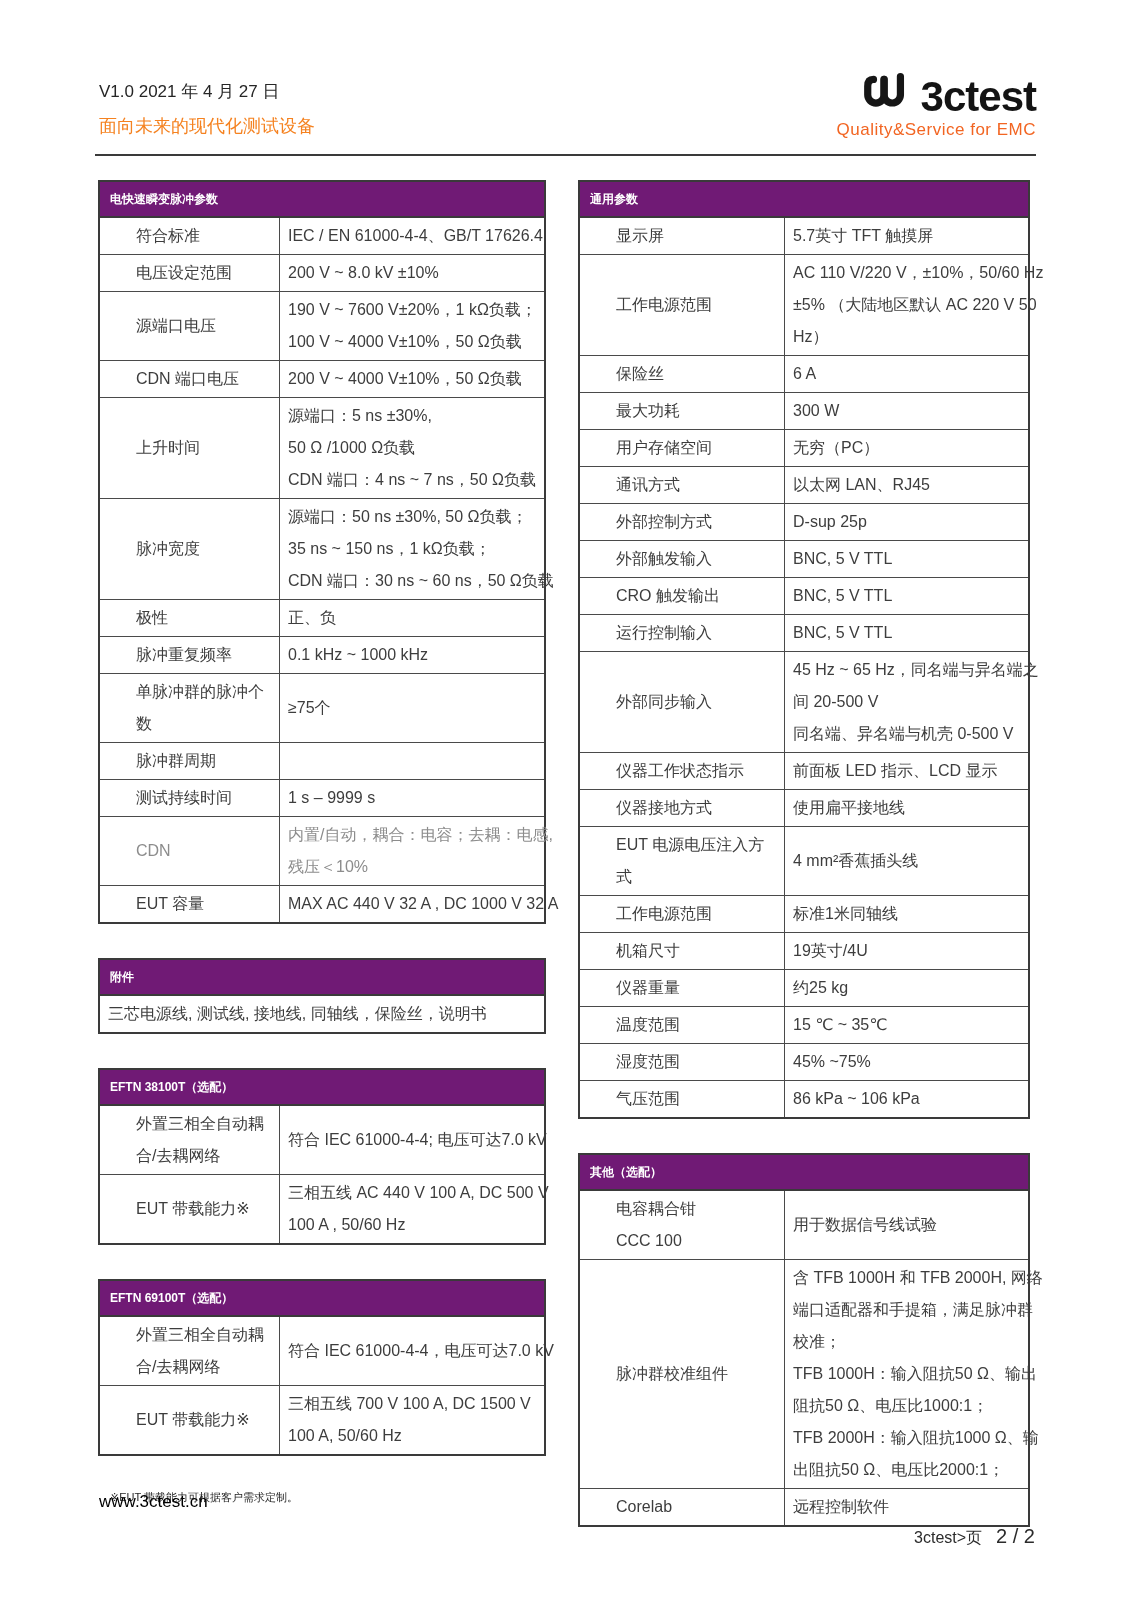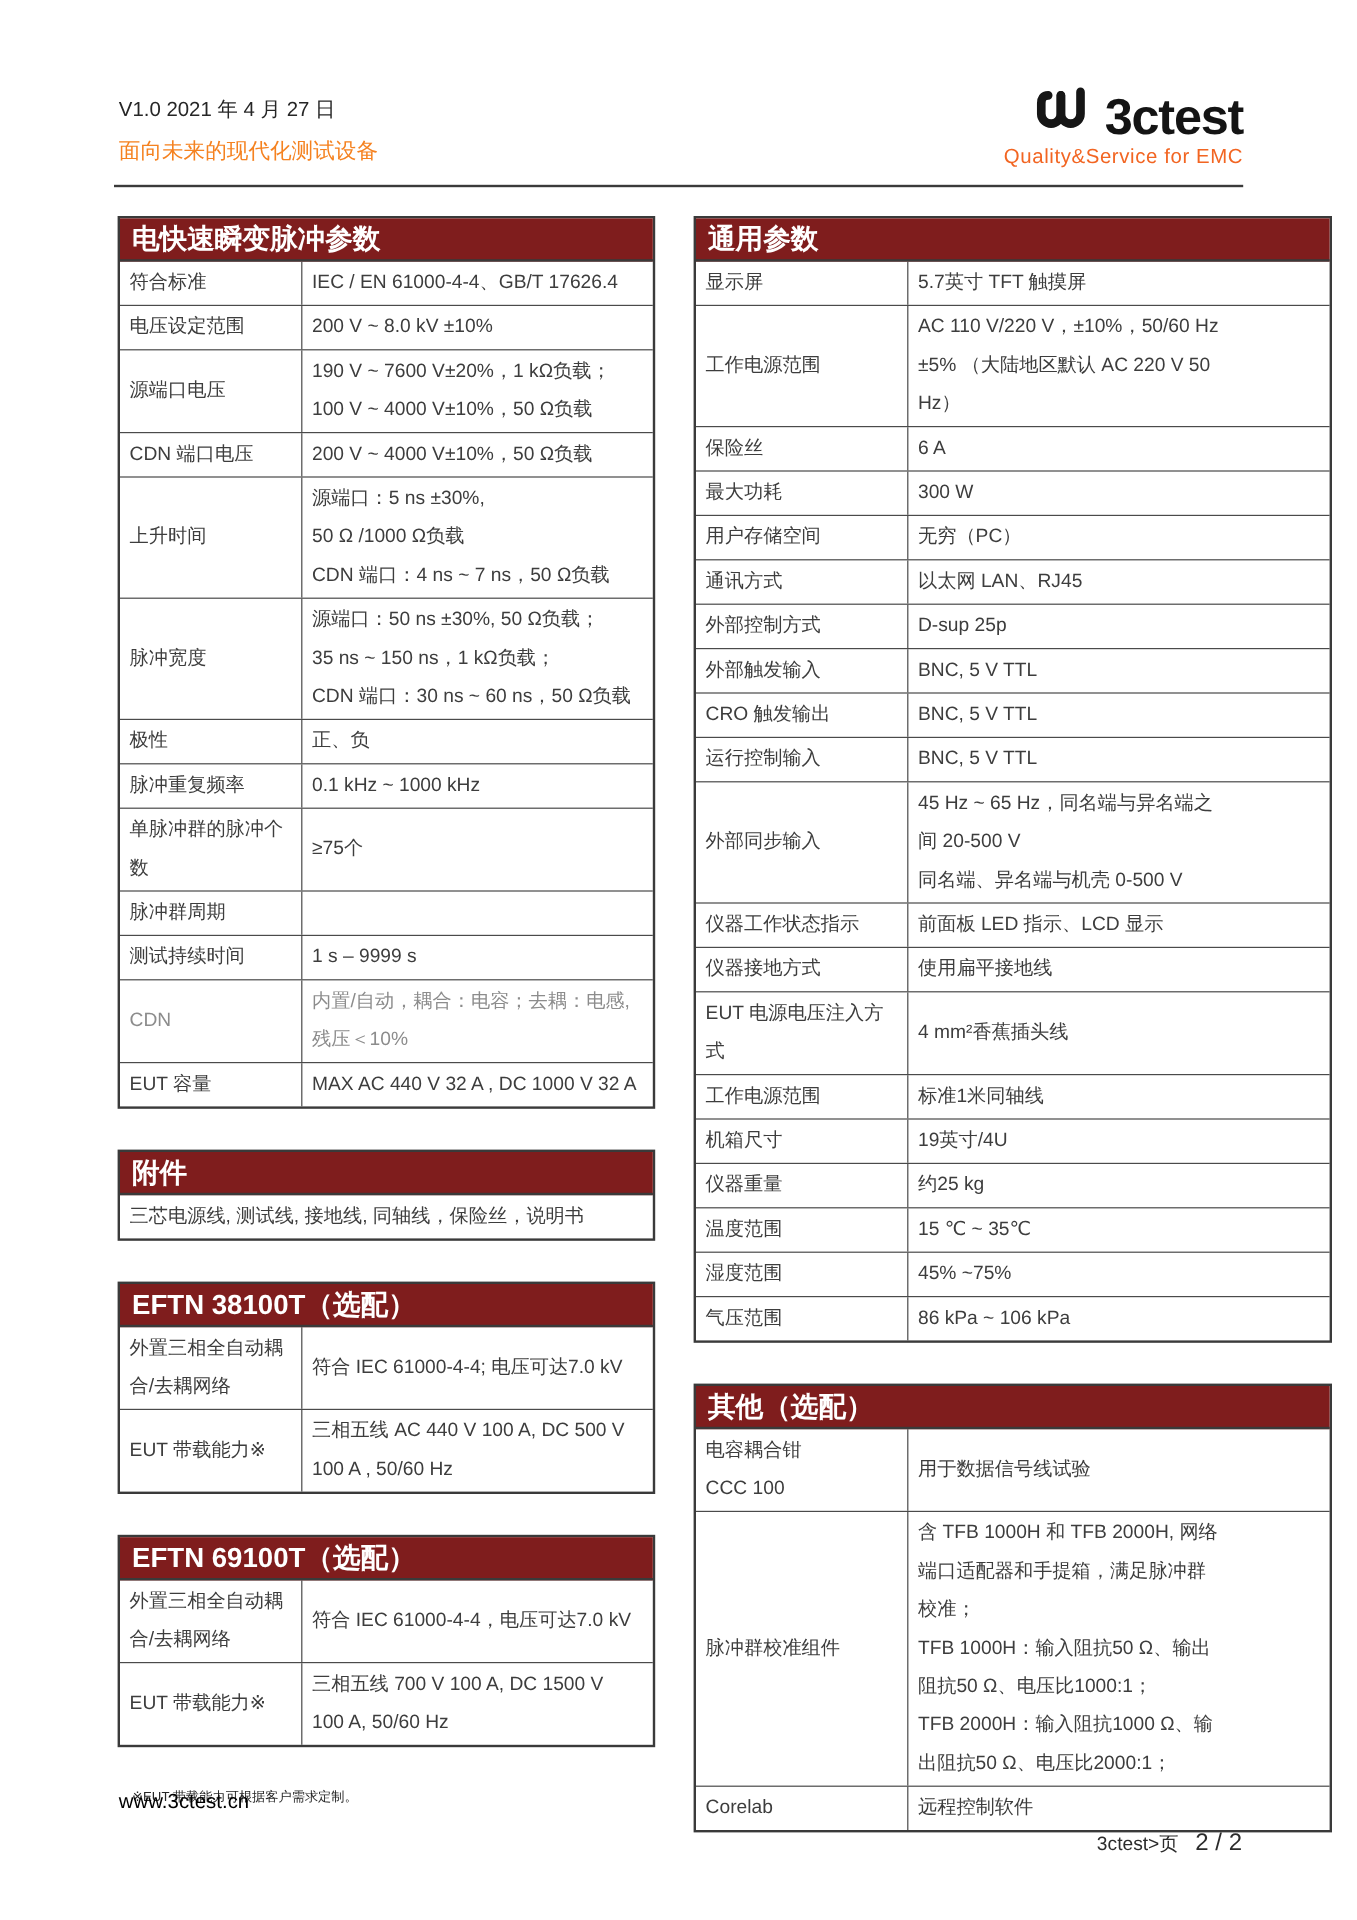--- a/index.html
+++ b/index.html
@@ -10,31 +10,31 @@
   
   .hdr-version{position:absolute;left:99px;top:80px;font-size:17px;color:#262626;}
   .hdr-tagline{position:absolute;left:99px;top:114px;font-size:18px;color:#F58220;}
   .hdr-rule{position:absolute;left:95px;top:154px;width:941px;border-top:2px solid #3a3a3a;}
   .logo{position:absolute;left:770px;top:66px;width:266px;}
   .logo-top{display:flex;align-items:flex-end;justify-content:flex-end;gap:10px;}
   .logo-brand{font-size:42px;font-weight:800;color:#141414;letter-spacing:-1px;line-height:46px;}
   .logo-sub{color:#F26522;font-size:17px;text-align:right;margin-top:0px;letter-spacing:0.5px;}
   
   .col-left{position:absolute;left:98px;top:180px;width:448px;}
-  .col-right{position:absolute;left:578px;top:180px;width:532px;}
+  .col-right{position:absolute;left:578px;top:180px;width:452px;}
   
   .spec-table{border:2.5px solid #3a3a3a;margin-bottom:34px;background:#fff;}
   .table-title{
-    background:#7f1d1d;color:#ffffff;font-weight:bold;font-size:23px;
+    background:#701a75;color:#ffffff;font-weight:bold;font-size:12px;
     padding:4px 10px;line-height:26px;border-bottom:2px solid #3a3a3a;
   }
   .row{display:flex;}
   .row + .row{border-top:1.5px solid #4a4a4a;}
   .cell{display:flex;flex-direction:column;justify-content:center;padding:2px 8px;min-height:32px;}
-  .cell.label{flex:0 0 135px;border-right:1.5px solid #4a4a4a;}
+  .cell.label{flex:0 0 135px;border-right:1.5px solid #4a4a4a;margin-left:28px;}
   .col-right .cell.label{flex-basis:160px;}
   .cell.value{flex:1;min-width:0;}
   .cell.full{flex:1;border-right:none;}
   .line{line-height:32px;font-size:16px;white-space:nowrap;}
   .cell.label .line{white-space:normal;}
   .muted .line{color:#8c8c8c;}
   
   .footnote{margin-top:18px;padding-left:12px;font-size:11px;color:#262626;}
   .footer-left{position:absolute;left:99px;top:1492px;font-size:17px;color:#000000;}
   .footer-right{position:absolute;right:96px;top:1490px;font-size:16px;color:#2b2b2b;display:flex;align-items:baseline;gap:14px;margin-top:35px;}

